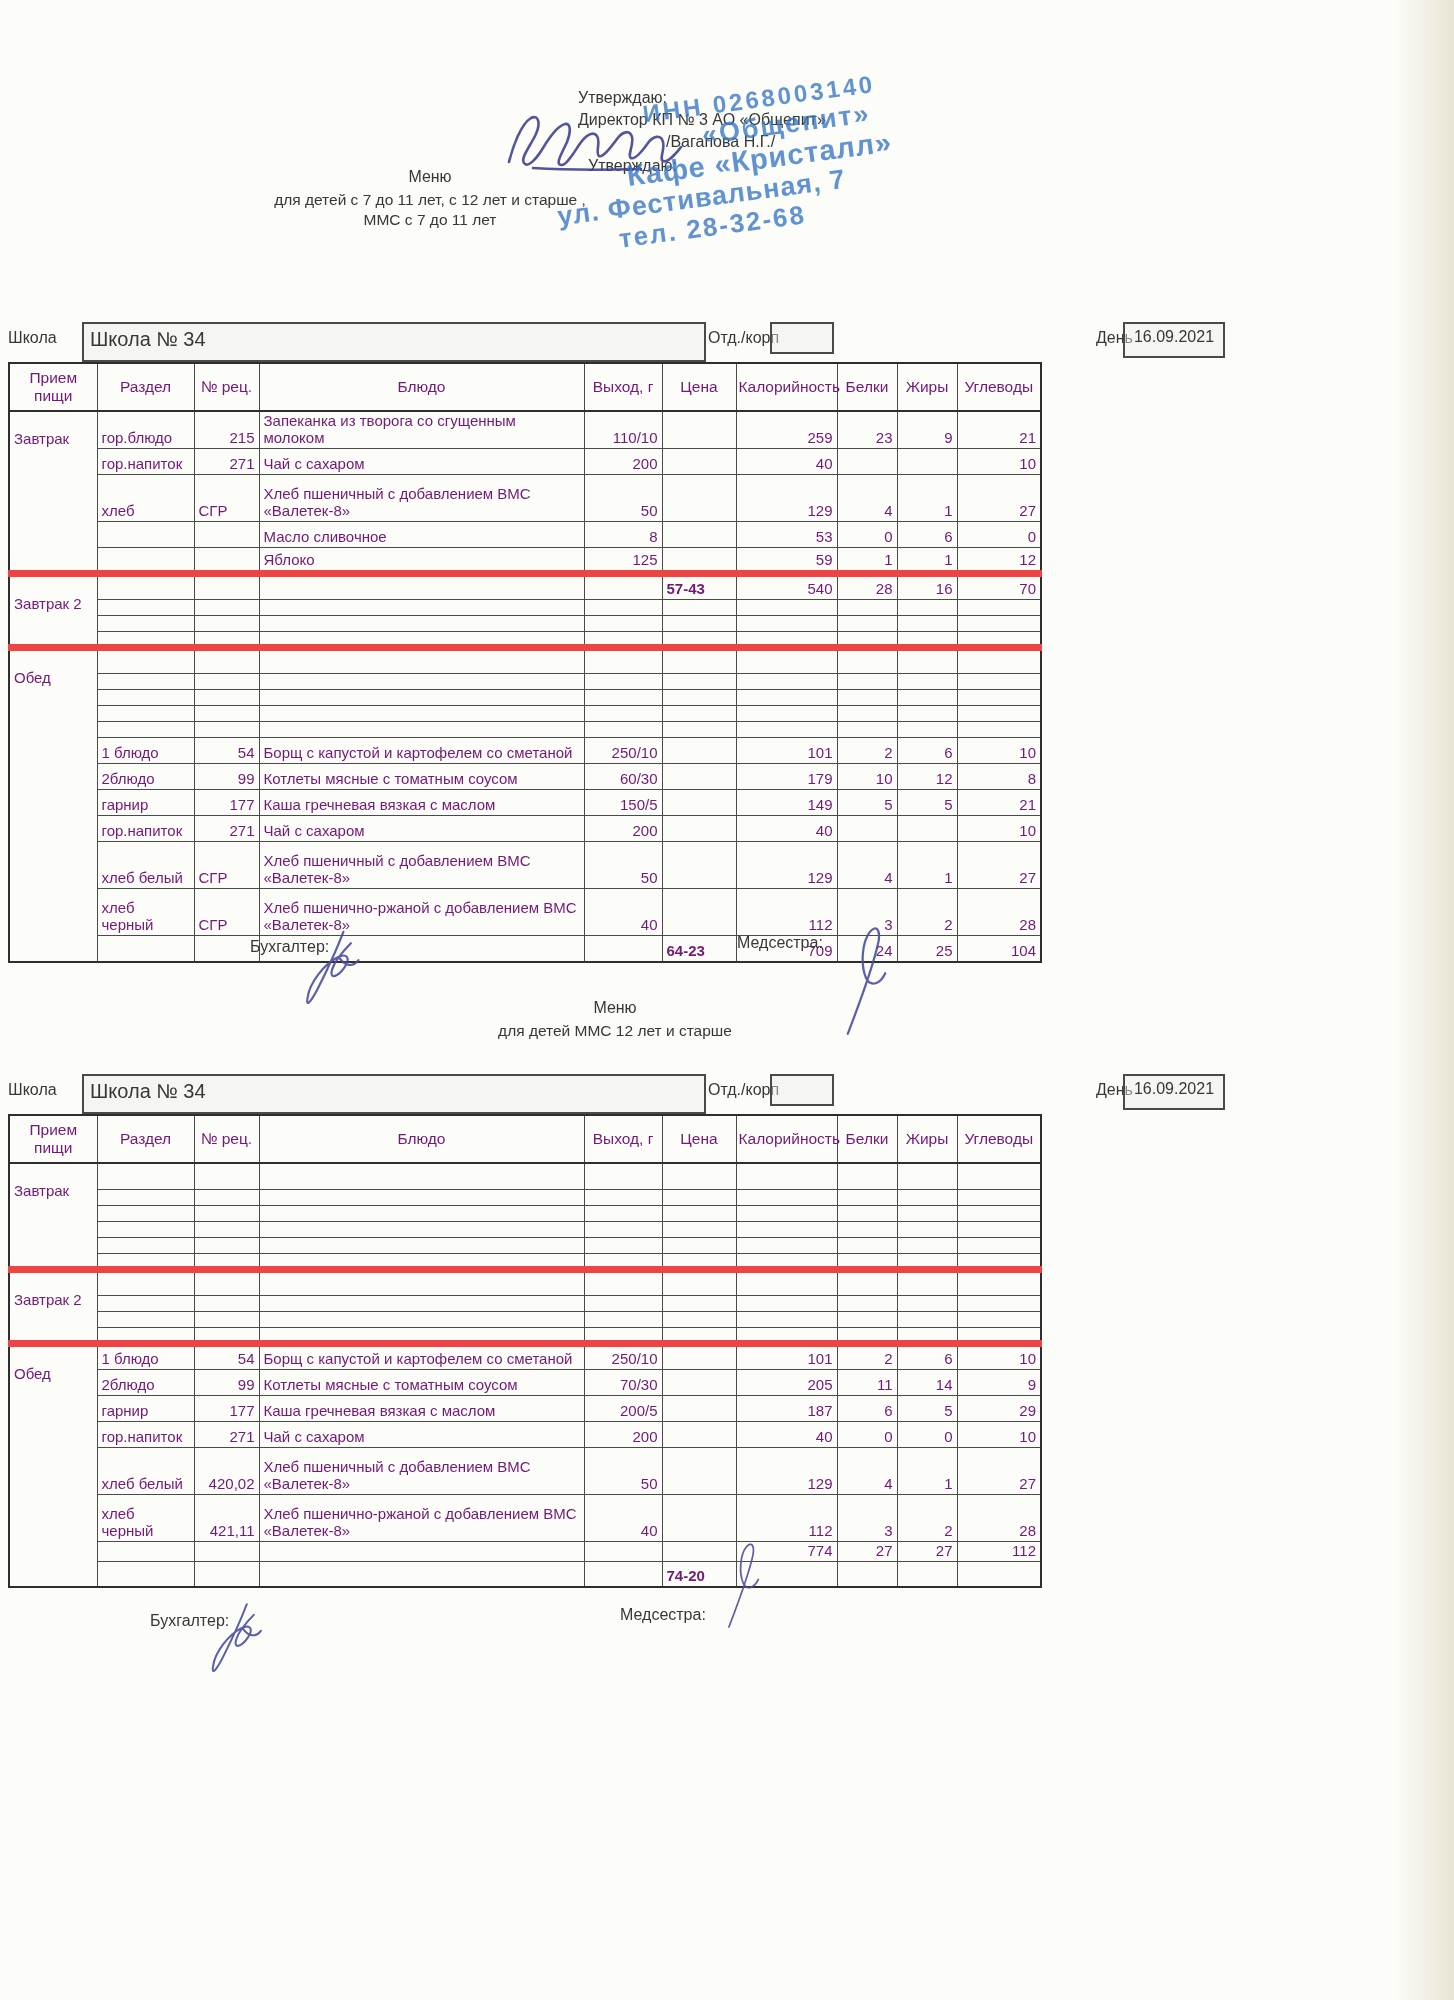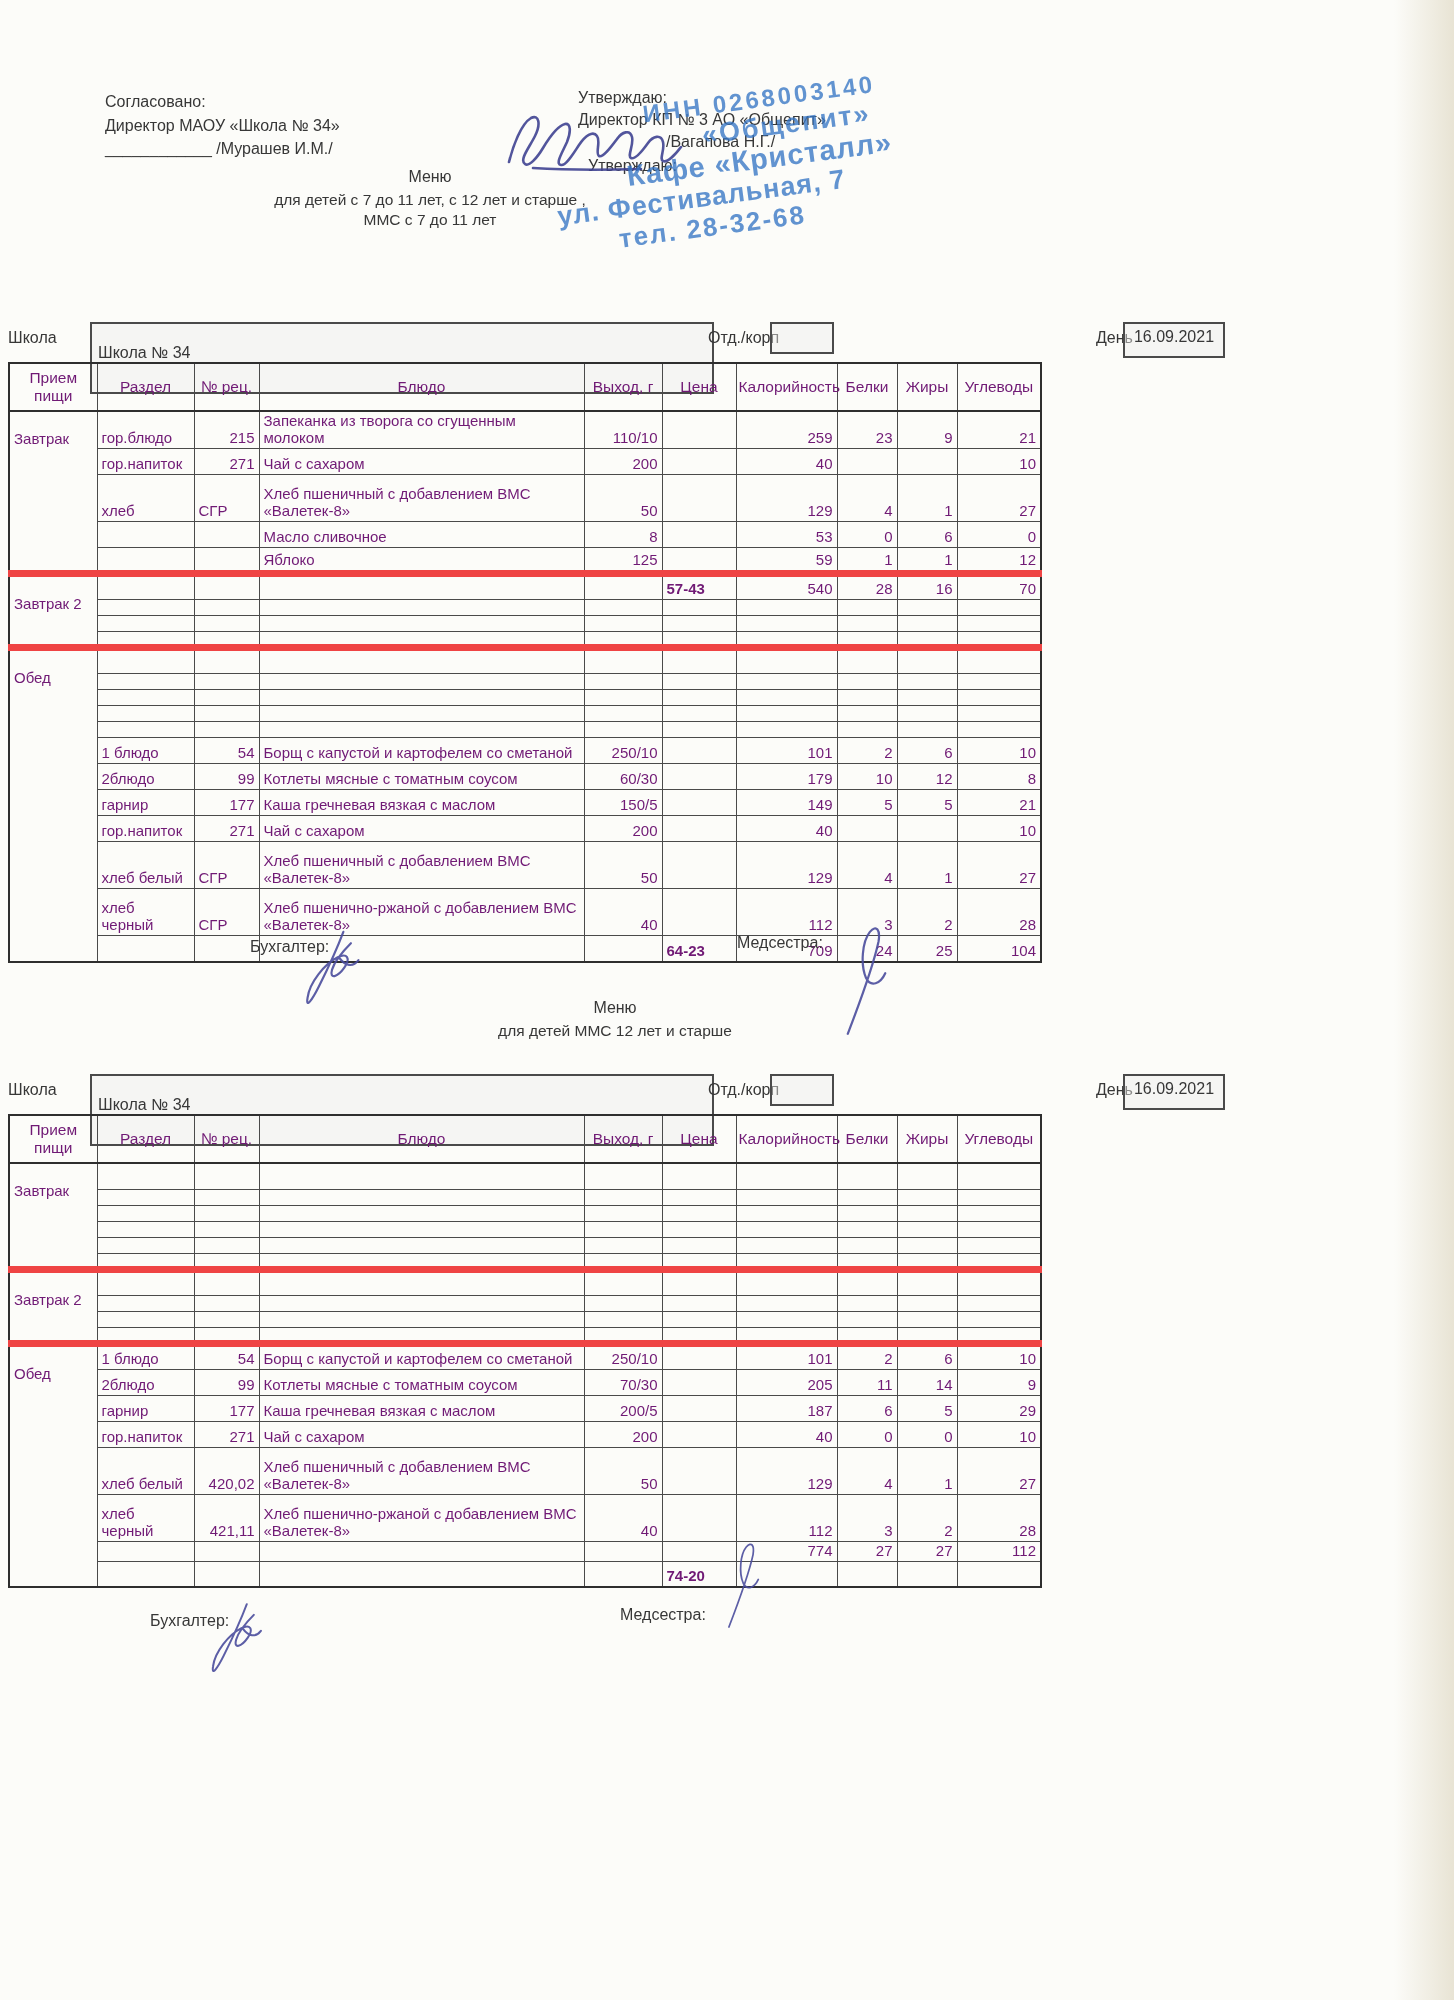--- a/index.html
+++ b/index.html
@@ -26,21 +26,21 @@
   
   .title{position:absolute;text-align:center;font-size:15.5px;line-height:20px}
   .title .mt{font-size:16px;margin-bottom:3px}
   #title1{left:240px;top:167px;width:380px}
   #title2{left:420px;top:998px;width:390px}
   
   .sbar{position:absolute;left:8px;width:1270px;height:32px;font-size:16px}
   .sbar .lab{position:absolute;top:7px}
   .sbar .box{position:absolute;top:0;border:2px solid #4a4a4a;height:28px;background:rgba(238,238,234,0.45)}
   .lab-school{left:0}
-  .box-school{left:82px;width:608px;padding:20px 6px;font-size:16px}
+  .box-school{left:74px;width:608px;padding:4px 6px;font-size:20px}
   .lab-dept{left:700px}
   .box-dept{left:762px;width:60px}
   .lab-day{left:1088px}
   .box-day{left:1115px;width:98px;text-align:center;padding-top:4px;font-size:16px}
   
   table.menu{position:absolute;left:8px;width:1032px;border-collapse:collapse;table-layout:fixed;
              font-size:15px;color:#701a75;border:2px solid #2e2e2e}
   #table1{top:362px}
   #table2{top:1114px}
   .menu th{border:1px solid #4a4a4a;font-weight:normal;text-align:center;vertical-align:middle;
@@ -61,25 +61,20 @@
   svg.sig{position:absolute;overflow:visible}
   svg.sig path{fill:none;stroke:#4a4d9c;stroke-width:2.3;stroke-linecap:round;opacity:0.9}
   svg.sig.dark path{stroke:#3f4291;stroke-width:2.6}
 </style>
 </head>
 <body>
 
 <div class="page">
   <div class="scan-right"></div>
 
-  <div class="pos agree">
-    <div>Согласовано:</div>
-    <div>Директор МАОУ «Школа № 34»</div>
-    <div><span>____________</span> <span>/Мурашев И.М./</span></div>
-  </div>
 
   <div class="pos approve">
     <div>Утверждаю:</div>
     <div>Директор КП № 3 АО «Общепит»</div>
     <div class="nm">/Вагапова Н.Г./</div>
     <div class="ap2">Утверждаю:</div>
   </div>
 
   <svg class="sig dark" style="left:505px;top:112px" width="190" height="64" viewBox="0 0 190 64">
     <path d="M4,50 C8,34 16,12 26,6 C34,2 36,12 30,24 C24,36 14,48 20,52 C24,55 32,46 38,36 C44,26 52,14 60,12 C66,11 66,20 62,30 C57,41 50,52 56,53 C61,54 68,42 74,33 C80,24 88,18 92,24 C96,29 90,42 94,44 C98,46 106,35 112,27 C117,20 125,17 127,25 C129,33 122,44 126,46 C130,48 138,38 143,31 C148,24 156,22 158,30 C160,38 154,47 158,49 C162,51 170,43 176,35"></path>

